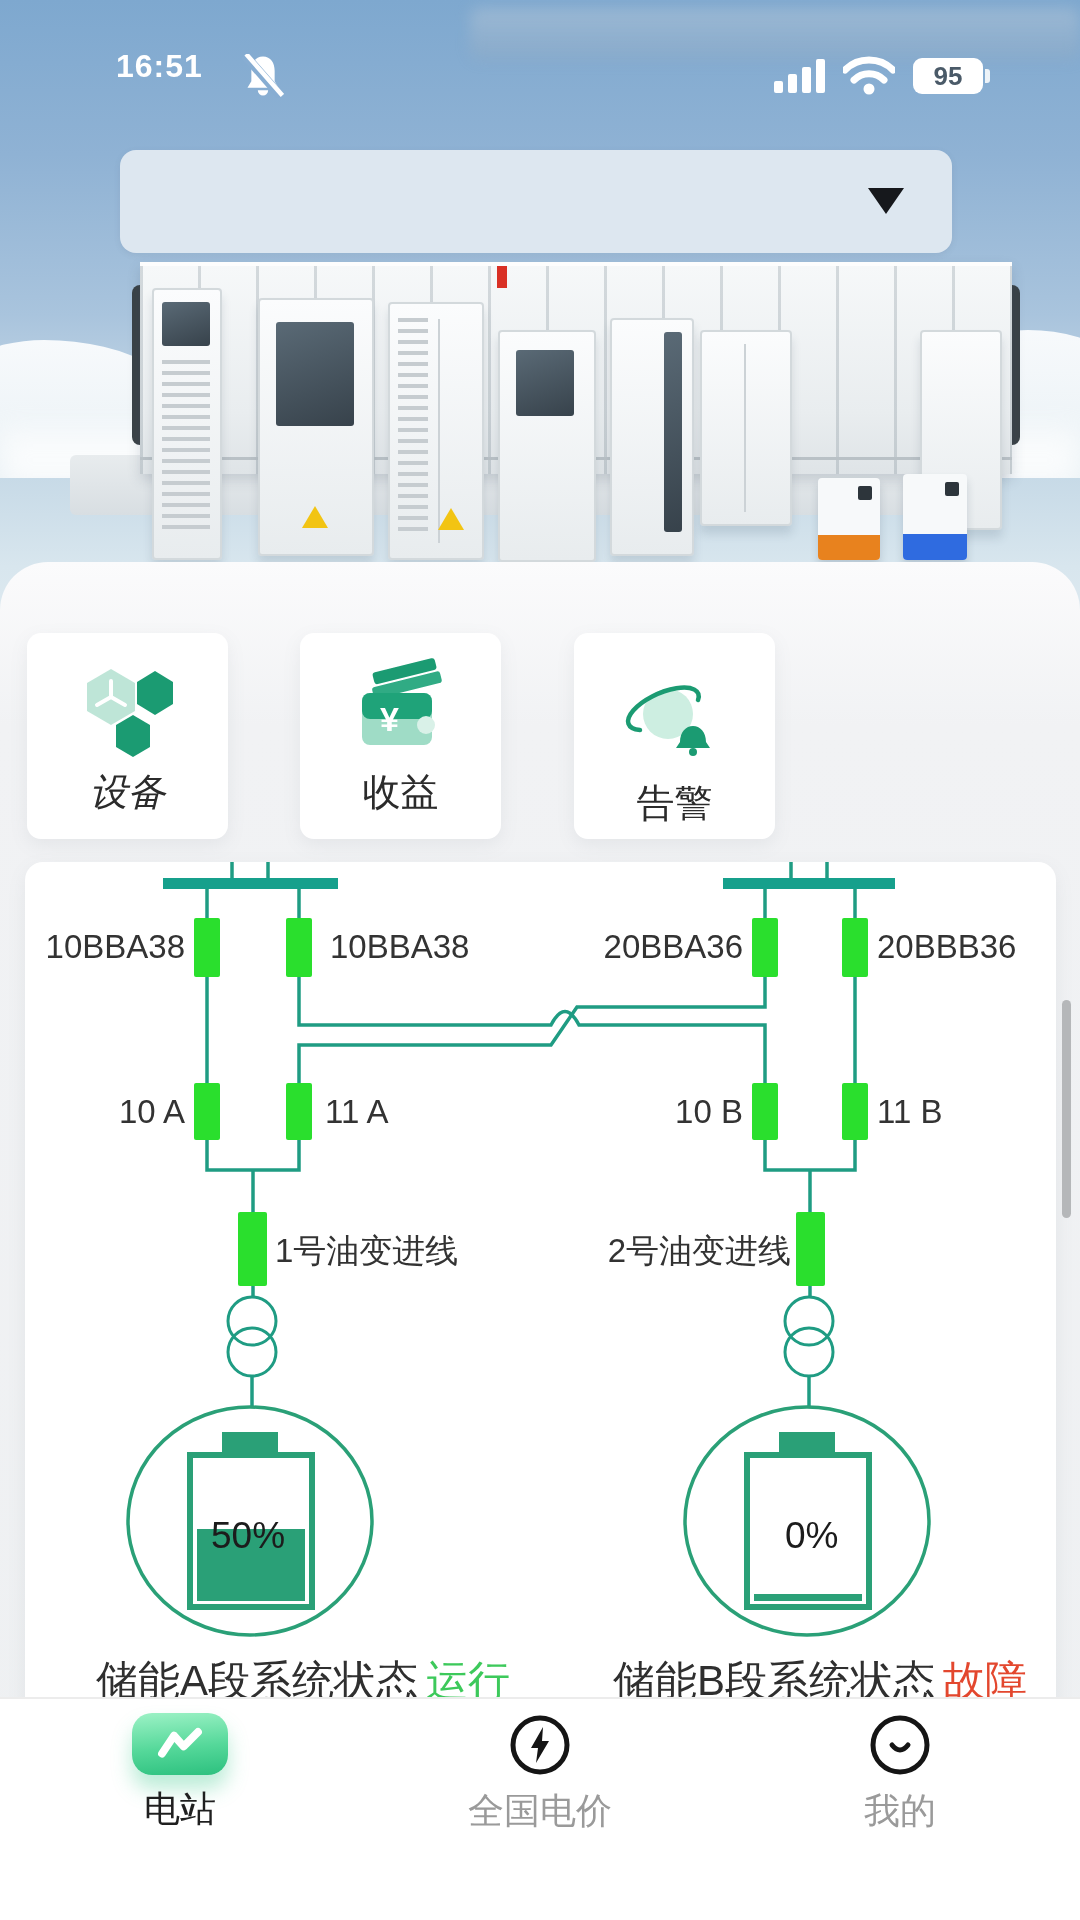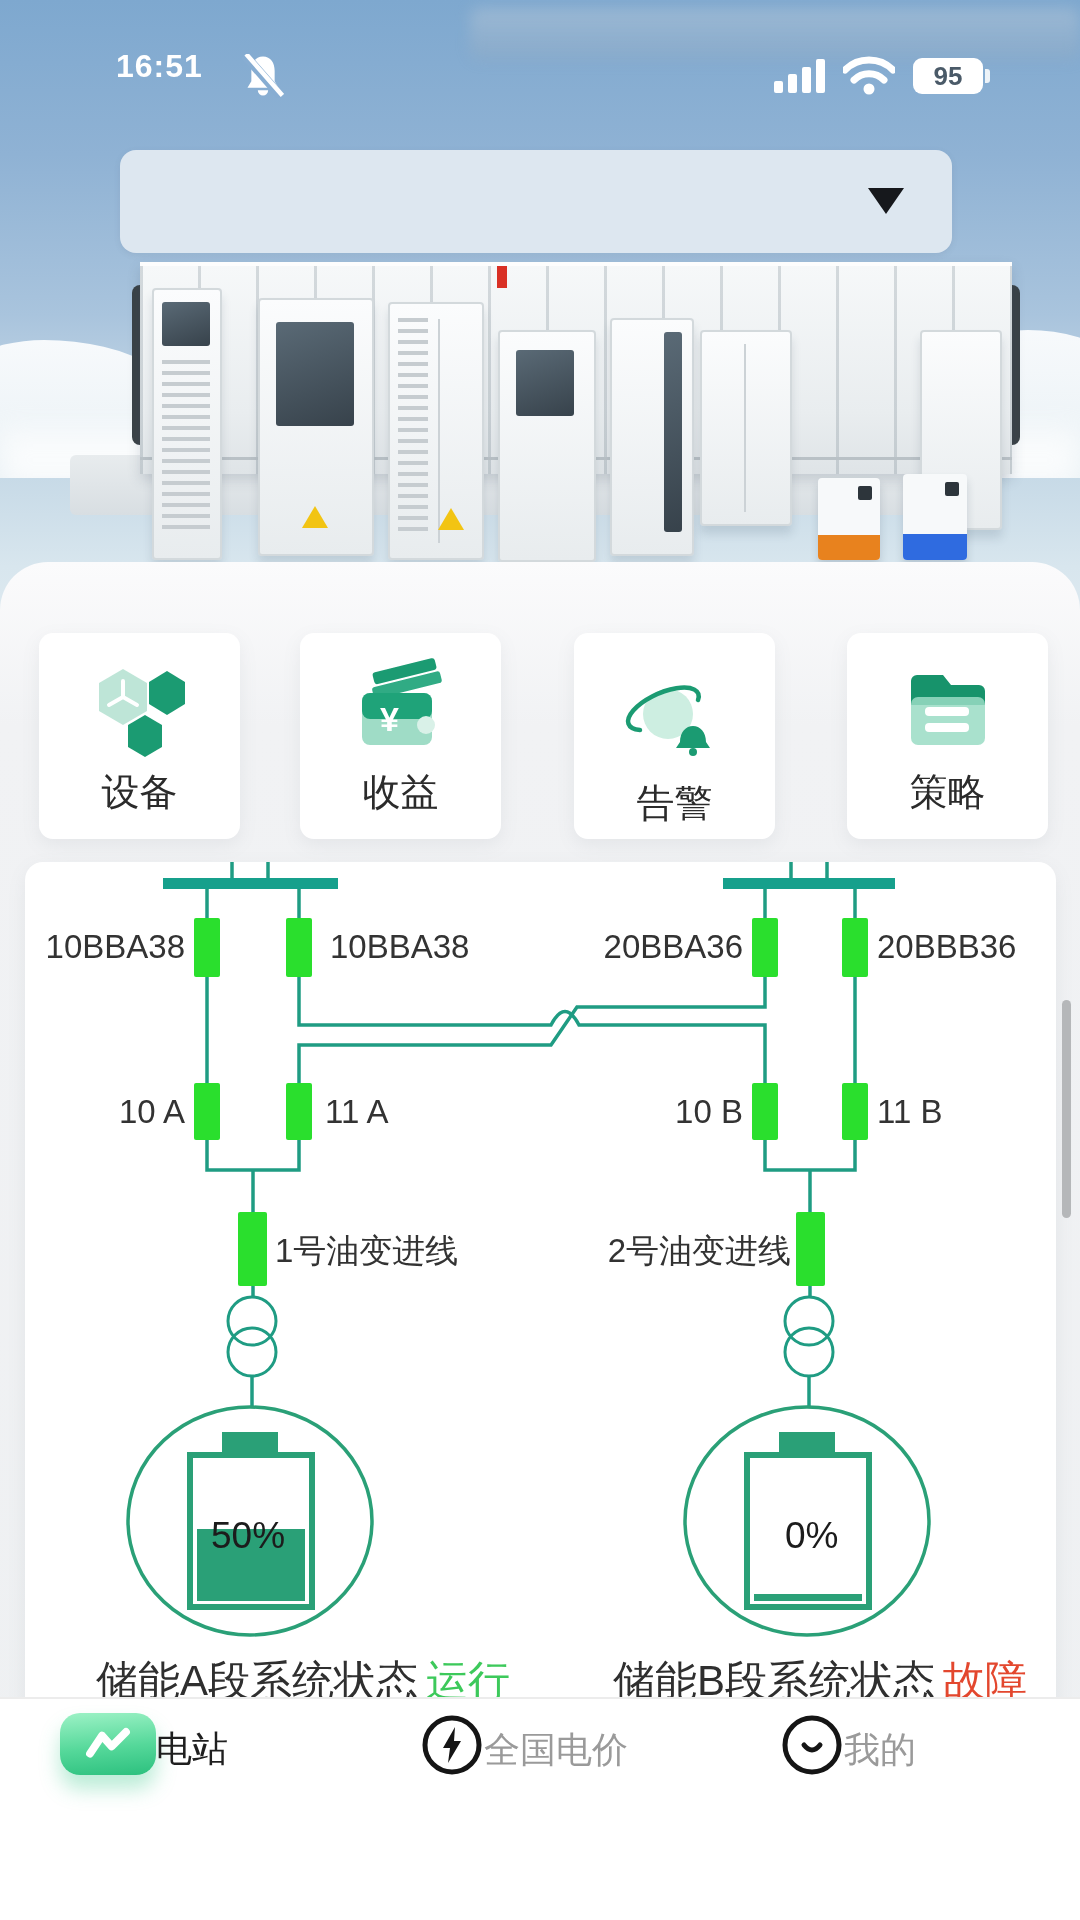--- a/index.html
+++ b/index.html
@@ -63,21 +63,21 @@
   .qicon{margin-top:24px;width:110px;height:104px;position:relative;}
   .qlabel{margin-top:6px;font-size:38px;color:#2b2b2b;}
 
   
   .dcard{position:absolute;left:25px;top:862px;width:1031px;height:1058px;background:#fff;border-radius:18px;
     box-shadow:0 6px 18px rgba(120,130,140,.10);overflow:hidden;}
   .scrollthumb{position:absolute;left:1062px;top:1000px;width:9px;height:218px;background:#b5b7b9;border-radius:5px;}
 
   
   .tabbar{position:absolute;left:0;top:1697px;width:1080px;height:223px;background:#fff;border-top:2px solid #ececec;}
-  .tab{position:absolute;top:14px;width:240px;display:flex;flex-direction:row;align-items:center;}
+  .tab{position:absolute;top:14px;width:240px;display:flex;flex-direction:column;align-items:center;}
   .tab .lbl{margin-top:10px;font-size:36px;color:#9a9a9a;}
   .tab.active .lbl{color:#1f1f1f;}
   .tab-icon-active{width:96px;height:62px;border-radius:20px;
     background:linear-gradient(175deg,#9df2c6 0%,#55d89a 55%,#2cc07e 100%);
     box-shadow:0 14px 20px rgba(60,200,140,.35);display:flex;align-items:center;justify-content:center;}
 </style>
 </head>
 <body>
 
 <div class="screen">
@@ -163,21 +163,21 @@
 
   <div class="dropdown">
     <span></span>
     <div class="dd-caret"></div>
   </div>
 
   <div class="sheet"></div>
 
   <div class="cards">
 
-    <div class="qcard" style="left:39px;">
+    <div class="qcard" style="left:27px;font-style:italic;">
       <div class="qicon">
         <svg width="110" height="104" viewBox="0 0 110 104">
           <polygon points="38,12 62,26 62,54 38,68 14,54 14,26" fill="#a8dcc9" opacity="0.75"></polygon>
           <path d="M38 24 L38 40 M38 40 L24 48 M38 40 L52 48" stroke="#ffffff" stroke-width="4" fill="none" stroke-linecap="round"></path>
           <polygon points="82,14 100,25 100,47 82,58 64,47 64,25" fill="#1b9b72"></polygon>
           <polygon points="60,58 77,68 77,90 60,100 43,90 43,68" fill="#1b9b72"></polygon>
         </svg>
       </div>
       <div class="qlabel">设备</div>
     </div>
@@ -203,31 +203,20 @@
         <svg width="110" height="104" viewBox="0 0 110 104">
           <circle cx="48" cy="46" r="25" fill="#cdeee1"></circle>
           <path d="M20 62 A38 16 -24 1 1 78 32" stroke="#1b9b72" stroke-width="4.5" fill="none" stroke-linecap="round"></path>
           <path d="M86 74 c0-10-6-16-13-16 c-7 0-13 6-13 16 l-4 6 l34 0 Z" fill="#1b9b72"></path>
           <circle cx="73" cy="84" r="4" fill="#1b9b72"></circle>
         </svg>
       </div>
       <div class="qlabel">告警</div>
     </div>
 
-    <div class="qcard" style="left:847px;">
-      <div class="qicon">
-        <svg width="110" height="104" viewBox="0 0 110 104">
-          <path d="M24 18 h26 l8 10 h28 a6 6 0 0 1 6 6 v14 h-74 v-24 a6 6 0 0 1 6-6 Z" fill="#17936b"></path>
-          <rect x="18" y="40" width="74" height="48" rx="7" fill="#9adcc4" opacity="0.85"></rect>
-          <rect x="32" y="50" width="44" height="9" rx="4" fill="#ffffff"></rect>
-          <rect x="32" y="66" width="44" height="9" rx="4" fill="#ffffff"></rect>
-        </svg>
-      </div>
-      <div class="qlabel">策略</div>
-    </div>
   </div>
 
   <div class="dcard">
     <svg width="1031" height="1058" viewBox="0 0 1031 1058" style="font-family:'Liberation Sans','DejaVu Sans',sans-serif;">
       <g stroke="#1f9c83" stroke-width="3.5" fill="none">
 
         <line x1="207" y1="0" x2="207" y2="17"></line>
           <line x1="243" y1="0" x2="243" y2="17"></line>
         <line x1="766" y1="0" x2="766" y2="17"></line>
           <line x1="802" y1="0" x2="802" y2="17"></line>

